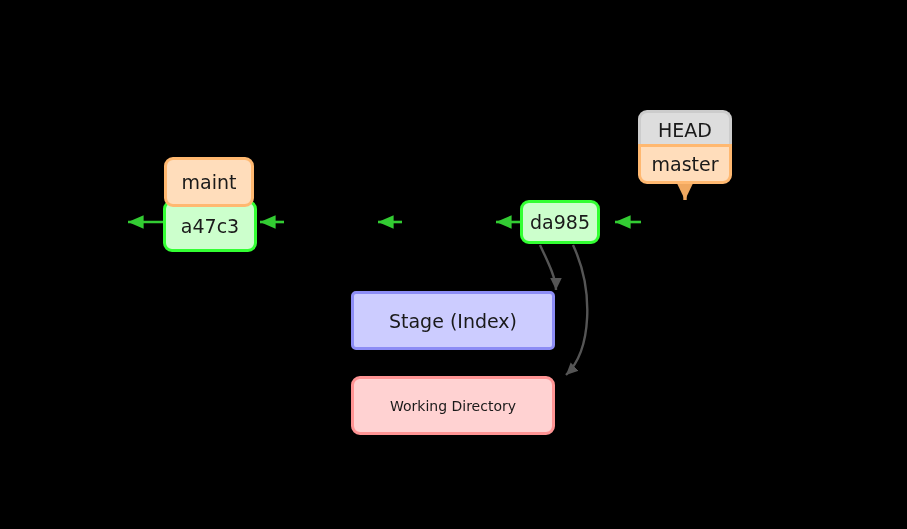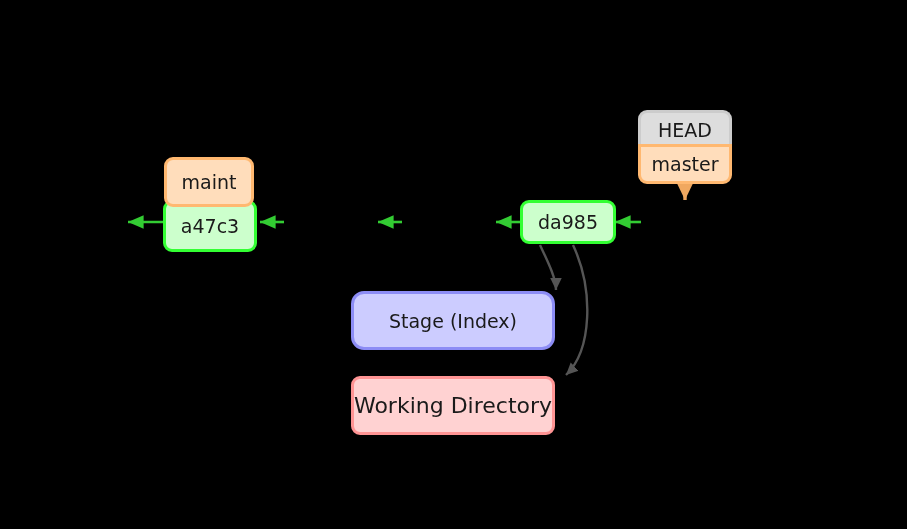--- a/index.html
+++ b/index.html
@@ -54,28 +54,28 @@
   }
   .master-sub {
     border: 3px solid #ffb870;
     background: #ffddbb;
     border-radius: 0 0 9px 9px;
     font-size: 19px;
   }
   .stage-box {
     border: 3px solid #8c8cf5;
     background: #ccccff;
-    border-radius: 13px;
+    border-radius: 5px;
     font-size: 19px;
   }
   .workdir-box {
     border: 3px solid #ff9494;
     background: #ffd2d2;
     border-radius: 9px;
-    font-size: 22px;
+    font-size: 14px;
     text-align: right;
   }
 </style>
 </head>
 <body>
 
 <div id="canvas">
 
   <svg id="svg-layer" viewBox="0 0 907 529" xmlns="http://www.w3.org/2000/svg">
     <defs>
@@ -99,21 +99,21 @@
     <line x1="209" y1="185" x2="209" y2="200" stroke="#f0a860" stroke-width="3.4" marker-end="url(#arrow-orange)"></line>
     <line x1="685" y1="184" x2="685" y2="200" stroke="#f0a860" stroke-width="3.4" marker-end="url(#arrow-orange)"></line>
 
     <path d="M540,245 C548,262 556,278 556,290" fill="none" stroke="#555555" stroke-width="2.4" marker-end="url(#arrow-gray)"></path>
     <path d="M573,245 C594,290 592,350 566,375" fill="none" stroke="#555555" stroke-width="2.4" marker-end="url(#arrow-gray)"></path>
   </svg>
 
   <div class="node commit" style="left:163px; top:200px; width:94px; height:52px;">
     <span>a47c3</span>
   </div>
-  <div class="node commit" style="left:520px; top:200px; width:96px; height:44px;">
+  <div class="node commit" style="left:520px; top:200px; width:80px; height:44px;">
     <span>da985</span>
   </div>
 
   <div class="node ref-label" style="left:164px; top:157px; width:90px; height:50px;">
     <span>maint</span>
   </div>
 
   <div class="node head-label" style="left:638px; top:110px; width:94px; height:36px;">
     <span>HEAD</span>
   </div>

